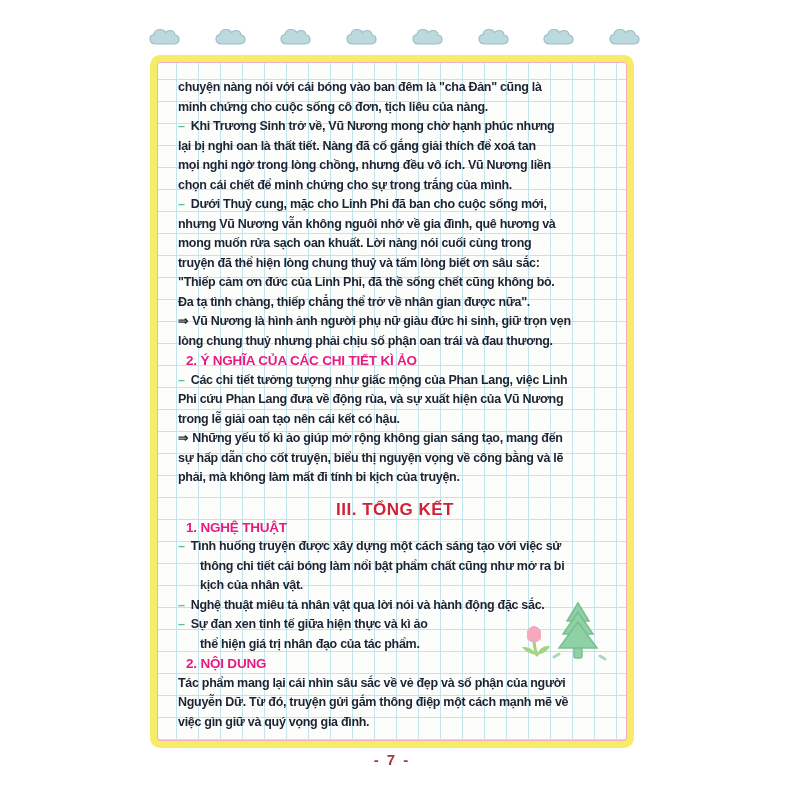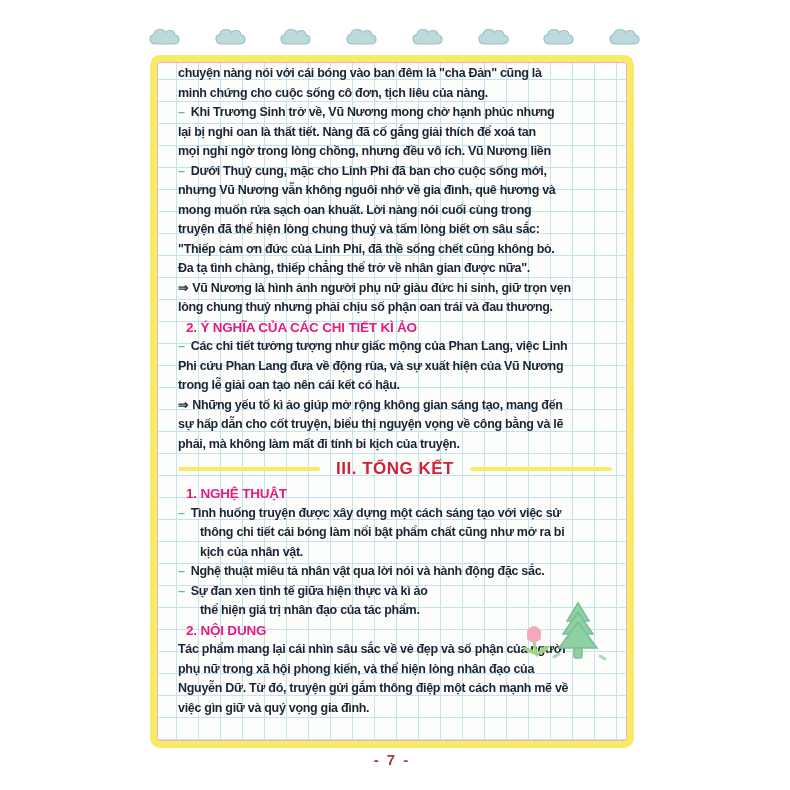--- a/index.html
+++ b/index.html
@@ -23,36 +23,36 @@
     border:1px solid #f2afc0;border-radius:3px;
     background-color:#fdfefc;
     background-image:
       linear-gradient(to right,#c2e4ee 1px,transparent 1px),
       linear-gradient(to bottom,#c2e4ee 1px,transparent 1px);
     background-size:22px 22px;
     background-position:-4px -6px;
   }
   .content{
     position:absolute;left:0;top:0;right:0;bottom:0;
-    padding:1px 14px 0 20px;box-sizing:border-box;
+    padding:15px 14px 0 20px;box-sizing:border-box;
   }
   .line{
     height:19.5px;line-height:19.5px;white-space:nowrap;
     font-size:12.5px;font-weight:bold;letter-spacing:-0.3px;
     color:#1c2433;
   }
   .line.indent{padding-left:22px;}
   .marker-dash{color:#5fbd96;font-weight:bold;margin-right:6px;}
   .marker-arrow{color:#1c2433;font-weight:bold;margin-right:4px;}
   .heading-pink{
     height:19.5px;line-height:19.5px;white-space:nowrap;
     font-size:13.5px;font-weight:bold;letter-spacing:-0.2px;color:#e8197f;margin-left:8px;
   }
   .divider-heading{
-    height:26px;display:flex;align-items:center;gap:10px;margin:2px 0 2px 0;
+    height:26px;display:flex;align-items:center;gap:10px;margin:2px 0 2px 0;flex-direction:column;
   }
   .divider-heading .rule{
     flex:1;height:4px;background:#f6ec67;border-radius:2px;
   }
   .divider-heading .rule-text{
     font-size:17px;font-weight:bold;letter-spacing:0.5px;color:#cf2238;
     white-space:nowrap;padding:0 6px;
   }
   
   .decor-plants{
@@ -111,20 +111,21 @@
   </div>
 
 <div class="page">
   <div class="page-inner">
     <div class="content" id="content">
         <div class="line"><span>chuyện nàng nói với cái bóng vào ban đêm là "cha Đản" cũng là</span></div>
         <div class="line"><span>minh chứng cho cuộc sống cô đơn, tịch liêu của nàng.</span></div>
         <div class="line"><span class="marker-dash">–</span><span>Khi Trương Sinh trở về, Vũ Nương mong chờ hạnh phúc nhưng</span></div>
         <div class="line"><span>lại bị nghi oan là thất tiết. Nàng đã cố gắng giải thích để xoá tan</span></div>
         <div class="line"><span>mọi nghi ngờ trong lòng chồng, nhưng đều vô ích. Vũ Nương liền</span></div>
+        <div class="line"><span>chọn cái chết để minh chứng cho sự trong trắng của mình.</span></div>
         <div class="line"><span class="marker-dash">–</span><span>Dưới Thuỷ cung, mặc cho Linh Phi đã ban cho cuộc sống mới,</span></div>
         <div class="line"><span>nhưng Vũ Nương vẫn không nguôi nhớ về gia đình, quê hương và</span></div>
         <div class="line"><span>mong muốn rửa sạch oan khuất. Lời nàng nói cuối cùng trong</span></div>
         <div class="line"><span>truyện đã thể hiện lòng chung thuỷ và tấm lòng biết ơn sâu sắc:</span></div>
         <div class="line"><span>"Thiếp cảm ơn đức của Linh Phi, đã thề sống chết cũng không bỏ.</span></div>
         <div class="line"><span>Đa tạ tình chàng, thiếp chẳng thể trở về nhân gian được nữa".</span></div>
         <div class="line"><span class="marker-arrow">⇒</span><span>Vũ Nương là hình ảnh người phụ nữ giàu đức hi sinh, giữ trọn vẹn</span></div>
         <div class="line"><span>lòng chung thuỷ nhưng phải chịu số phận oan trái và đau thương.</span></div>
         <div class="heading-pink">2. Ý NGHĨA CỦA CÁC CHI TIẾT KÌ ẢO</div>
         <div class="line"><span class="marker-dash">–</span><span>Các chi tiết tưởng tượng như giấc mộng của Phan Lang, việc Linh</span></div>
@@ -140,21 +141,20 @@
         </div>
         <div class="heading-pink">1. NGHỆ THUẬT</div>
         <div class="line"><span class="marker-dash">–</span><span>Tình huống truyện được xây dựng một cách sáng tạo với việc sử</span></div>
         <div class="line indent"><span>thông chi tiết cái bóng làm nổi bật phẩm chất cũng như mở ra bi</span></div>
         <div class="line indent"><span>kịch của nhân vật.</span></div>
         <div class="line"><span class="marker-dash">–</span><span>Nghệ thuật miêu tả nhân vật qua lời nói và hành động đặc sắc.</span></div>
         <div class="line"><span class="marker-dash">–</span><span>Sự đan xen tinh tế giữa hiện thực và kì ảo</span></div>
         <div class="line indent"><span>thể hiện giá trị nhân đạo của tác phẩm.</span></div>
         <div class="heading-pink">2. NỘI DUNG</div>
         <div class="line"><span>Tác phẩm mang lại cái nhìn sâu sắc về vẻ đẹp và số phận của người</span></div>
-        <div class="line"><span>phụ nữ trong xã hội phong kiến, và thể hiện lòng nhân đạo của</span></div>
         <div class="line"><span>Nguyễn Dữ. Từ đó, truyện gửi gắm thông điệp một cách mạnh mẽ về</span></div>
         <div class="line"><span>việc gìn giữ và quý vọng gia đình.</span></div>
       </div>
 
     <div class="decor-plants">
       <svg width="96" height="62" viewBox="0 0 96 62">
         <g>
           <path d="M22 40 q1 10 3 14" stroke="#a2d37e" stroke-width="3" fill="none" stroke-linecap="round"></path>
           <path d="M24 54 q-10 -2 -14 -8 q10 -1 14 8 z" fill="#a2d37e"></path>
           <path d="M25 54 q10 -2 13 -9 q-10 -1 -13 9 z" fill="#a2d37e"></path>

